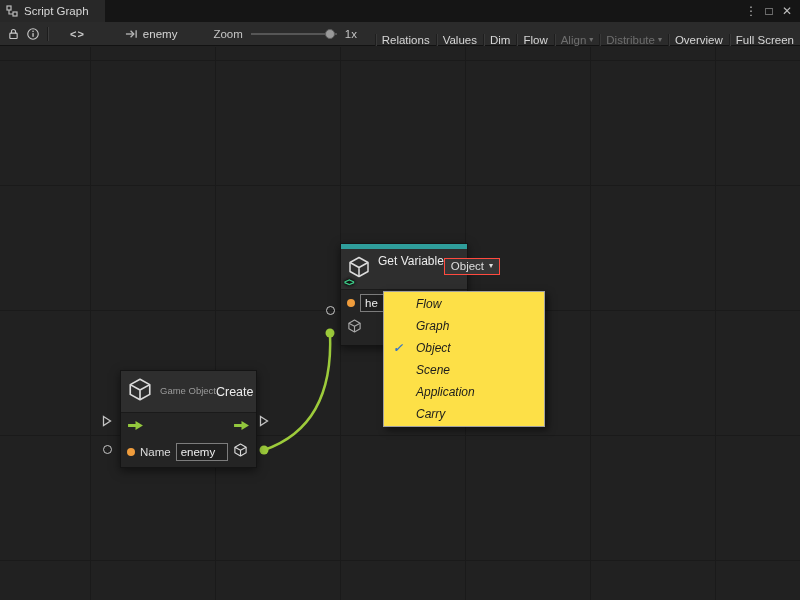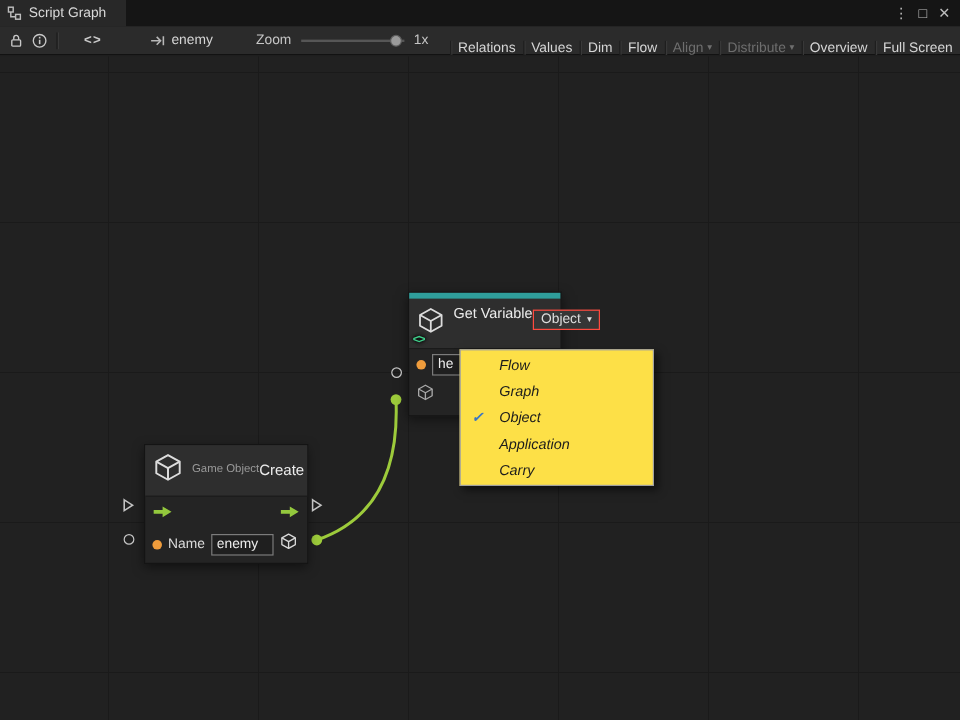--- a/index.html
+++ b/index.html
@@ -254,20 +254,23 @@
       <span>Flow</span>
     </div>
     <div class="menu-item">
       <span>Graph</span>
     </div>
     <div class="menu-item">
       <span class="menu-check">✓</span>
       <span>Object</span>
     </div>
     <div class="menu-item">
+      <span>Scene</span>
+    </div>
+    <div class="menu-item">
       <span>Application</span>
     </div>
     <div class="menu-item">
       <span>Carry</span>
     </div>
   </div>
 
 </div>
 
 </body></html>

